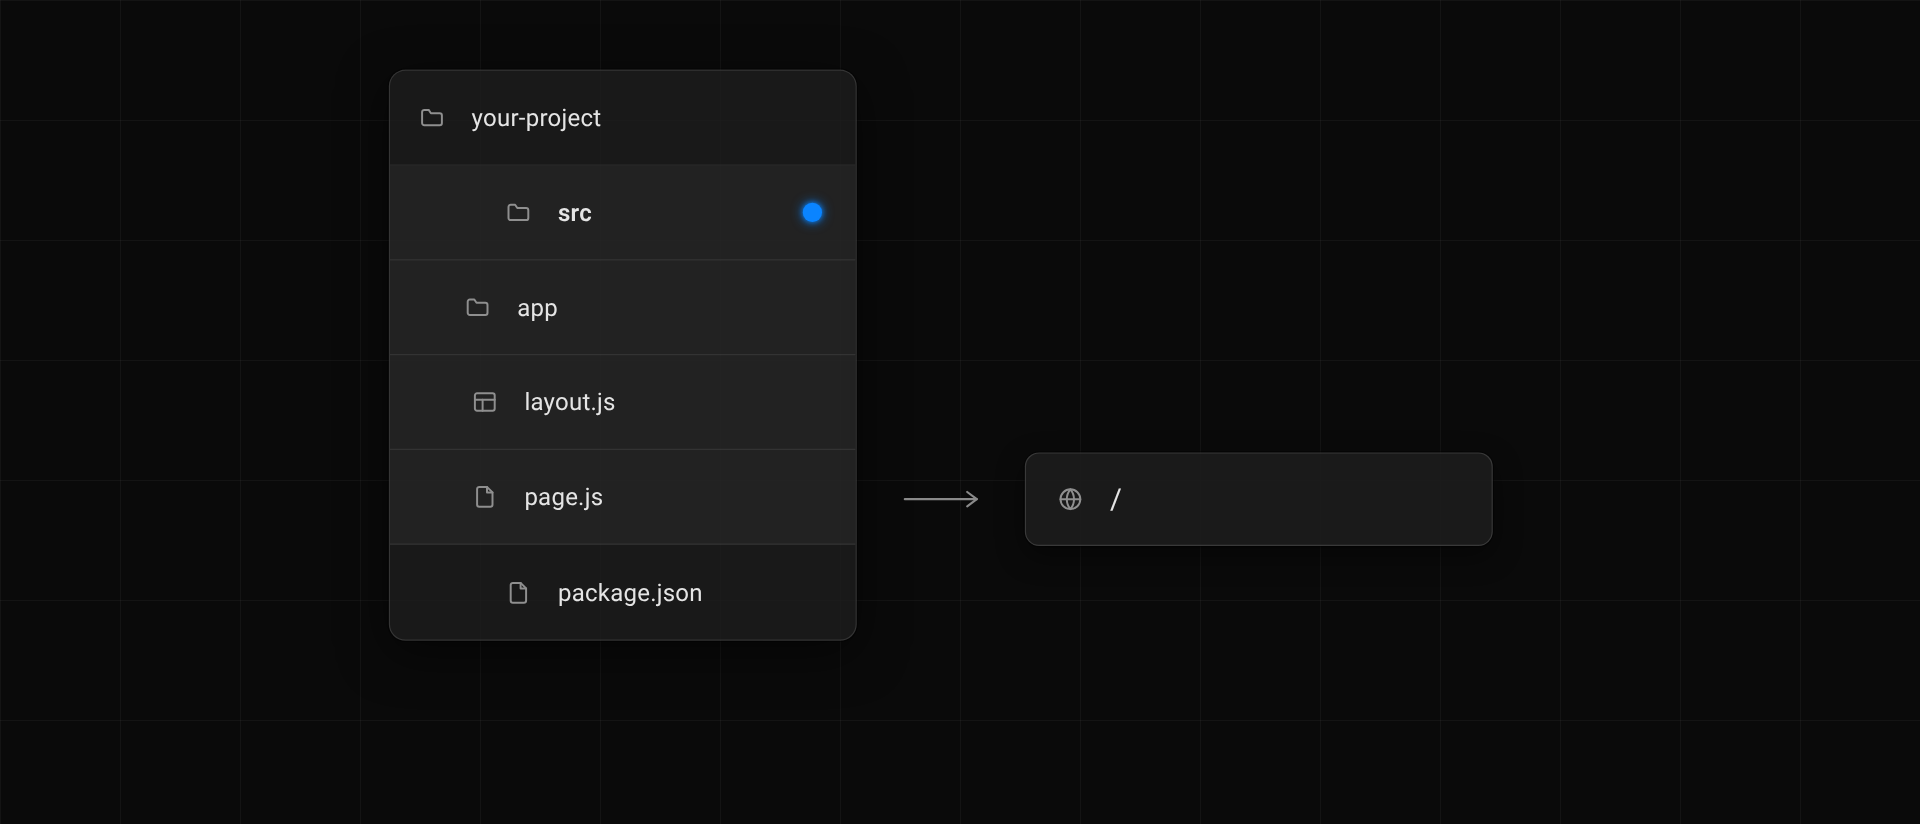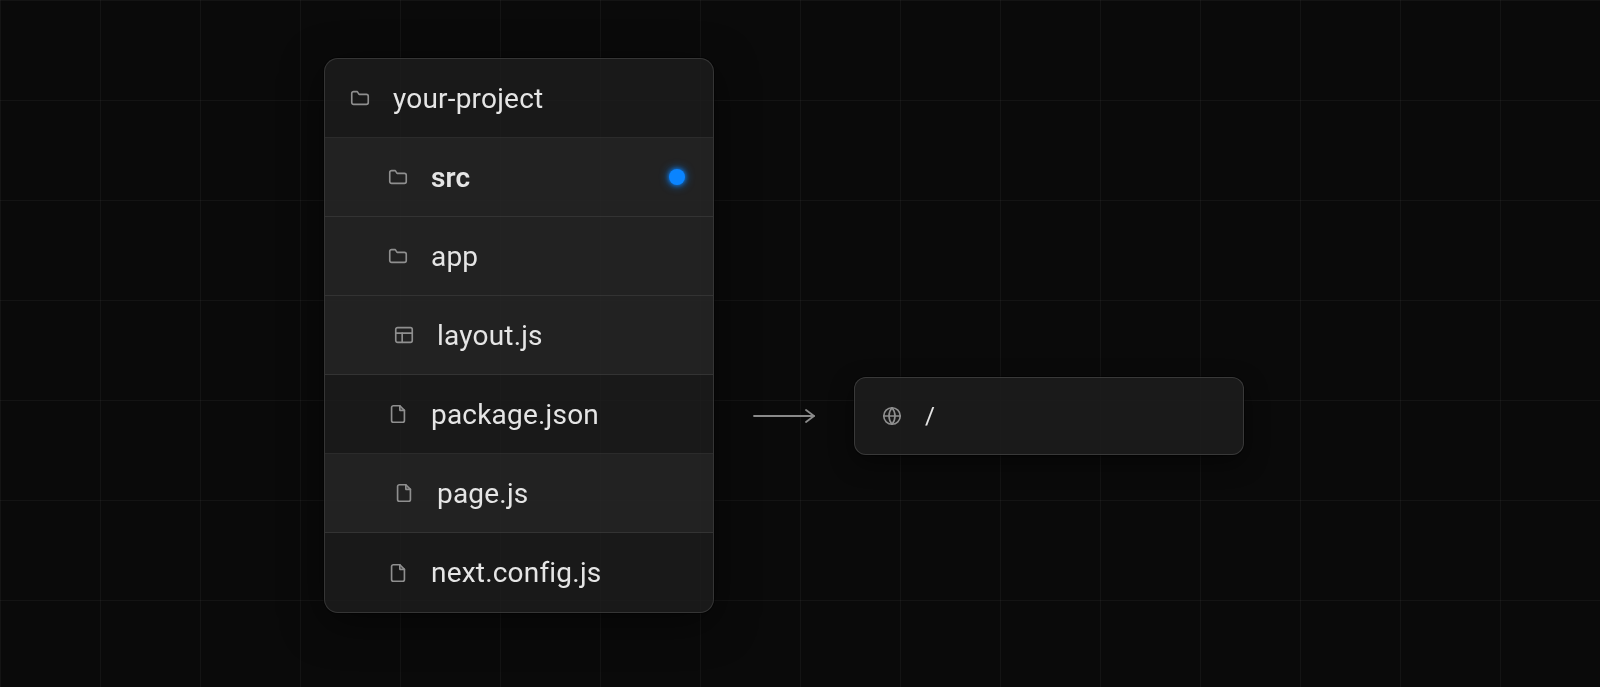--- a/index.html
+++ b/index.html
@@ -36,21 +36,21 @@
     border-radius: 14px;
     overflow: hidden;
     box-shadow: 0 0 0 1px rgba(0,0,0,0.4), 0 10px 40px rgba(0,0,0,0.5);
   }
 
   .tree-row {
     display: flex;
     align-items: center;
     height: 79px;
     border-bottom: 1px solid rgba(255,255,255,0.08);
-    font-size: 28px;
+    font-size: 20px;
     color: #ededed;
     position: relative;
   }
   .tree-row:last-child { border-bottom: none; }
 
   .tree-row.highlighted {
     background: rgba(255,255,255,0.04);
   }
   .tree-row.bold .label { font-weight: 600; }
 
@@ -63,21 +63,21 @@
     flex-shrink: 0;
     color: #8f8f8f;
   }
   .icon svg { width: 22px; height: 22px; display: block; }
 
   .tree-row .icon { margin-right: 22px; }
 
   .label { color: #e5e5e5; letter-spacing: 0.2px; }
 
   .indent-0 { padding-left: 24px; }
-  .indent-1 { padding-left: 62px; }
+  .indent-1 { padding-left: 96px; }
   .indent-2 { padding-left: 62px; }
   .indent-3 { padding-left: 68px; }
 
   .status-dot {
     position: absolute;
     right: 28px;
     top: 50%;
     transform: translateY(-50%);
     width: 16px;
     height: 16px;
@@ -157,49 +157,40 @@
     <span class="icon">
       <svg viewBox="0 0 24 24" fill="none" stroke="currentColor" stroke-width="1.8" stroke-linecap="round" stroke-linejoin="round">
           <rect x="3" y="4" width="18" height="16" rx="2"></rect>
           <line x1="3" y1="10" x2="21" y2="10"></line>
           <line x1="10" y1="10" x2="10" y2="20"></line>
         </svg>
     </span>
     <span class="label">layout.js</span>
   </div>
 
-  <div class="tree-row indent-1">
+  <div class="tree-row indent-3 highlighted">
     <span class="icon">
       <svg viewBox="0 0 24 24" fill="none" stroke="currentColor" stroke-width="1.8" stroke-linecap="round" stroke-linejoin="round">
           <path d="M14 3H7a2 2 0 0 0-2 2v14a2 2 0 0 0 2 2h10a2 2 0 0 0 2-2V8z"></path>
           <polyline points="14 3 14 8 19 8"></polyline>
         </svg>
     </span>
-    <span class="label">package.json</span>
-  </div>
-
-  <div class="tree-row indent-3 highlighted">
+    <span class="label">page.js</span>
+  </div>
+
+  <div class="tree-row indent-1">
     <span class="icon">
       <svg viewBox="0 0 24 24" fill="none" stroke="currentColor" stroke-width="1.8" stroke-linecap="round" stroke-linejoin="round">
           <path d="M14 3H7a2 2 0 0 0-2 2v14a2 2 0 0 0 2 2h10a2 2 0 0 0 2-2V8z"></path>
           <polyline points="14 3 14 8 19 8"></polyline>
         </svg>
     </span>
-    <span class="label">page.js</span>
-  </div>
-
-  <div class="tree-row indent-1">
-    <span class="icon">
-      <svg viewBox="0 0 24 24" fill="none" stroke="currentColor" stroke-width="1.8" stroke-linecap="round" stroke-linejoin="round">
-          <path d="M14 3H7a2 2 0 0 0-2 2v14a2 2 0 0 0 2 2h10a2 2 0 0 0 2-2V8z"></path>
-          <polyline points="14 3 14 8 19 8"></polyline>
-        </svg>
-    </span>
-    <span class="label">next.config.js</span>
-  </div>
+    <span class="label">package.json</span>
+  </div>
+
 
 </div>
 
 <div class="arrow">
   <svg viewBox="0 0 70 18" fill="none" stroke="currentColor" stroke-width="1.8" stroke-linecap="round" stroke-linejoin="round">
     <line x1="2" y1="9" x2="62" y2="9"></line>
     <polyline points="54 3 62 9 54 15"></polyline>
   </svg>
 </div>
 

